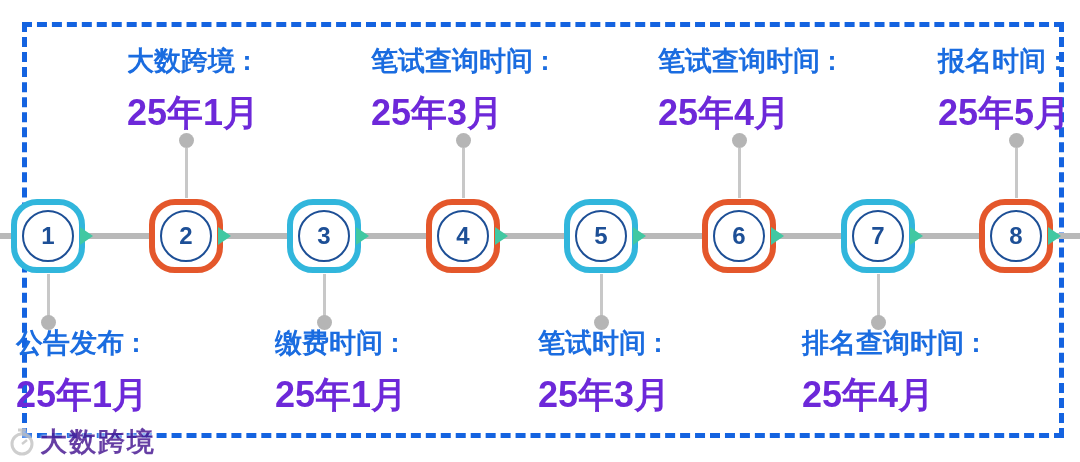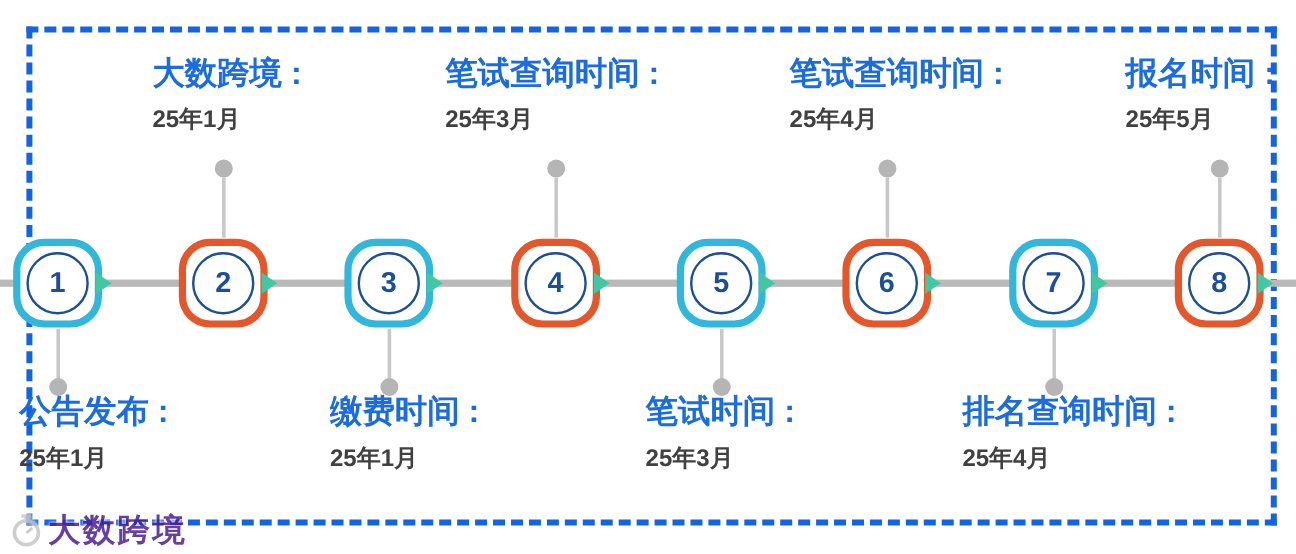--- a/index.html
+++ b/index.html
@@ -38,21 +38,21 @@
   .arrow{
     position:absolute;top:227px;width:0;height:0;
     border-top:9px solid transparent;border-bottom:9px solid transparent;
     border-left:13px solid #41c8a2;
   }
   
   .label{position:absolute;white-space:nowrap;}
   .label.top{top:44px;}
   .label.bottom{top:326px;}
   .label-title{font-size:27px;font-weight:bold;color:#1a6ce0;line-height:34px;}
-  .label-date{font-size:20px;font-weight:bold;color:#404040;line-height:34px;margin-top:5px;}
+  .label-date{font-size:36px;font-weight:bold;color:#6d28d9;line-height:34px;margin-top:18px;}
   
   .watermark{
     position:absolute;left:6px;top:424px;display:flex;align-items:center;gap:4px;
     color:#4c1d95;opacity:.85;z-index:10;
     text-shadow:0 0 3px #ffffff,0 0 2px #ffffff;
   }
   .watermark svg{flex:0 0 auto;filter:drop-shadow(0 0 2px #fff);}
   .watermark-text{font-size:27px;font-weight:bold;letter-spacing:2px;}
 </style>
 </head>

